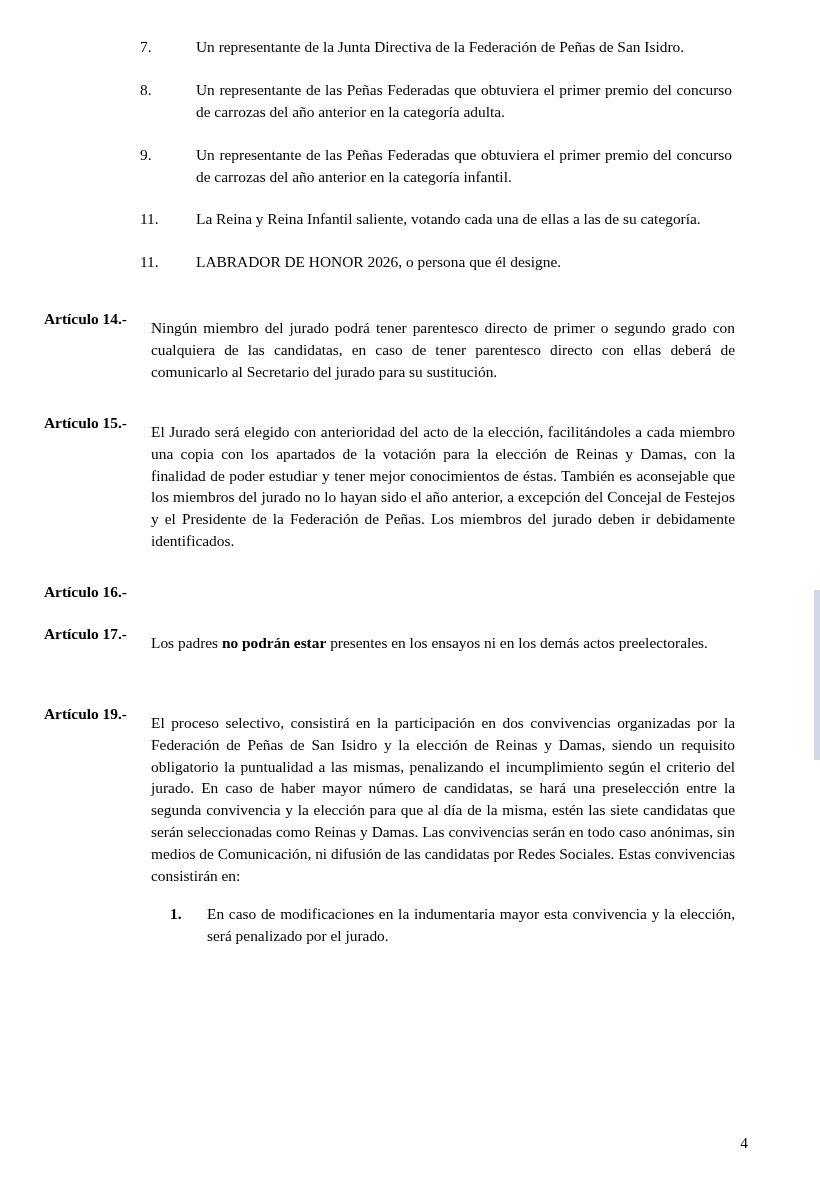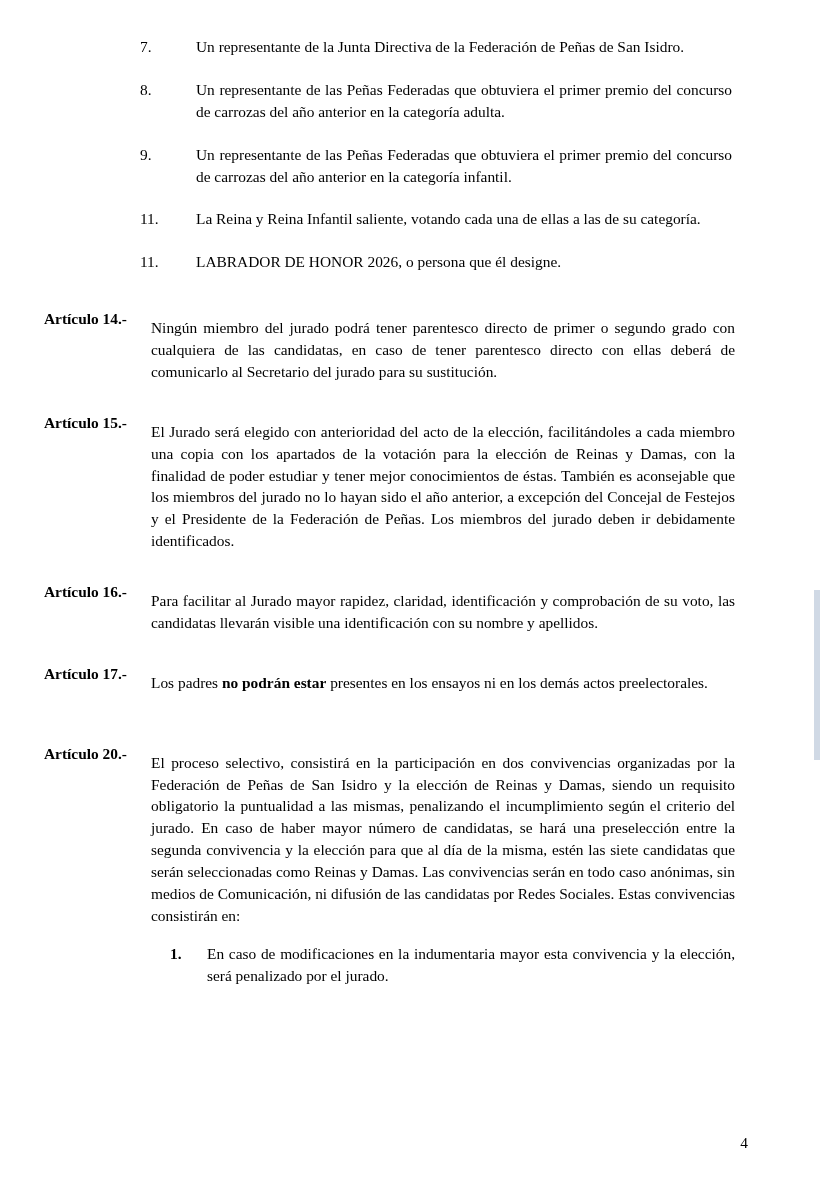--- a/index.html
+++ b/index.html
@@ -162,40 +162,37 @@
     <div class="label">Artículo 15.-</div>
     <div class="body">
       <p>El Jurado será elegido con anterioridad del acto de la elección, facilitándoles a cada miembro una copia con los apartados de la votación para la elección de Reinas y Damas, con la finalidad de poder estudiar y tener mejor conocimientos de éstas. También es aconsejable que los miembros del jurado no lo hayan sido el año anterior, a excepción del Concejal de Festejos y el Presidente de la Federación de Peñas. Los miembros del jurado deben ir debidamente identificados.</p>
     </div>
   </div>
 
   <div class="gap-sm"></div>
 
   <div class="article">
     <div class="label">Artículo 16.-</div>
-    <div class="body">
-      <p>Para facilitar al Jurado mayor rapidez, claridad, identificación y comprobación de su voto, las candidatas llevarán visible una identificación con su nombre y apellidos.</p>
-    </div>
   </div>
 
   <div class="gap-sm"></div>
 
   <div class="article">
     <div class="label">Artículo 17.-</div>
     <div class="body">
       <p>
         <span>Los padres </span><b>no podrán estar</b><span> presentes en los ensayos ni en los demás actos preelectorales.</span>
       </p>
     </div>
   </div>
 
   <div class="gap-lg"></div>
 
   <div class="article">
-    <div class="label">Artículo 20.-</div>
+    <div class="label">Artículo 19.-</div>
     <div class="body">
       <p>El proceso selectivo, consistirá en la participación en dos convivencias organizadas por la Federación de Peñas de San Isidro y la elección de Reinas y Damas, siendo un requisito obligatorio la puntualidad a las mismas, penalizando el incumplimiento según el criterio del jurado. En caso de haber mayor número de candidatas, se hará una preselección entre la segunda convivencia y la elección para que al día de la misma, estén las siete candidatas que serán seleccionadas como Reinas y Damas. Las convivencias serán en todo caso anónimas, sin medios de Comunicación, ni difusión de las candidatas por Redes Sociales. Estas convivencias consistirán en:</p>
       <ul class="sublist">
         <li>
           <span class="bullet-num">1.</span>
           <p>En caso de modificaciones en la indumentaria mayor esta convivencia y la elección, será penalizado por el jurado.</p>
         </li>
       </ul>
     </div>
   </div>

